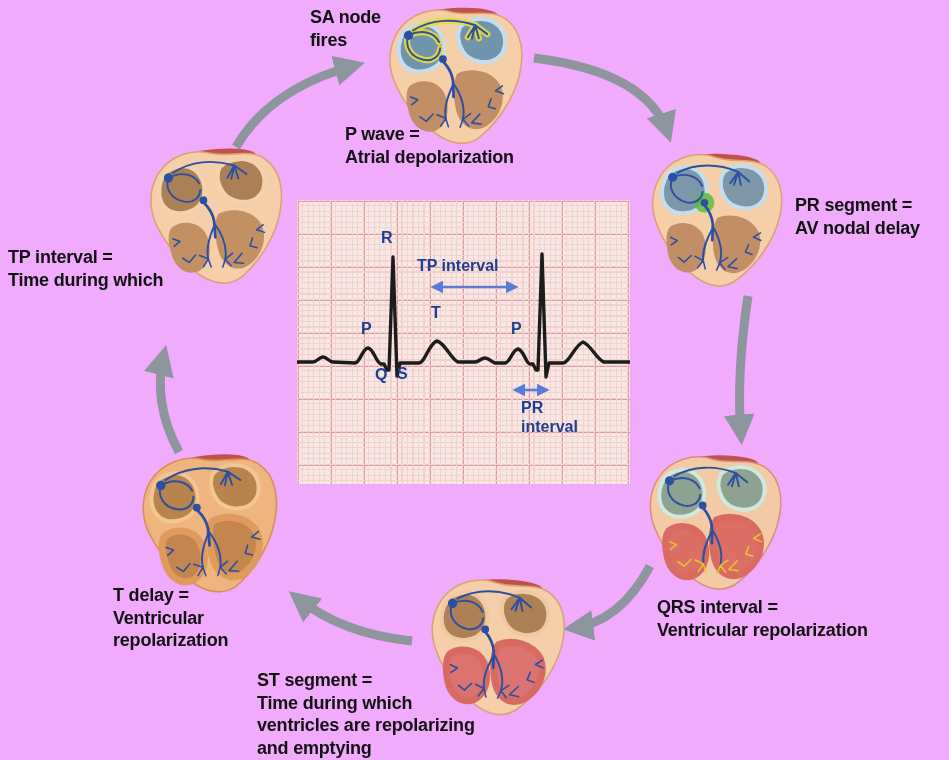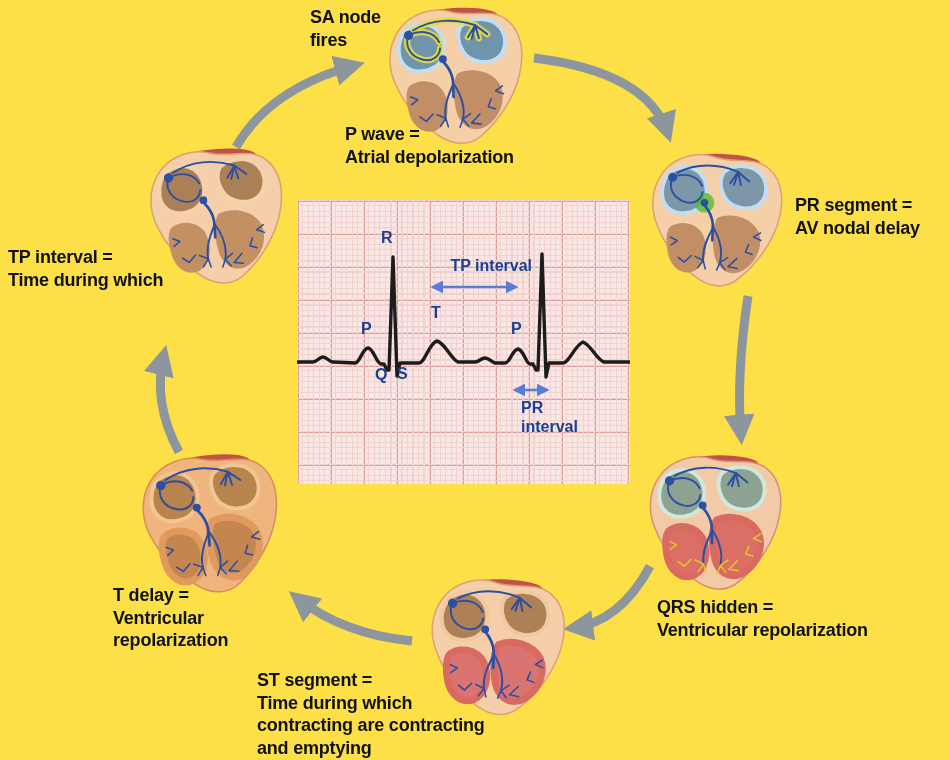--- a/index.html
+++ b/index.html
@@ -1,17 +1,17 @@
 <!DOCTYPE html>
 <html style="--cycle-arrow: #8d969d; --text-color: #111111;"><head>
 <meta charset="utf-8">
 <style>
   html,body{margin:0;padding:0;background:#ffffff;}
   .canvas{
-    position:relative;width:949px;height:760px;background:#fde047;overflow:hidden;
+    position:relative;width:949px;height:760px;background:#f0abfc;overflow:hidden;
     font-family:"Liberation Sans",sans-serif;
   }
   
   .arrows-layer{position:absolute;left:0;top:0;width:949px;height:760px;}
   .cycle-arrow{fill:none;stroke:var(--cycle-arrow,#8d969d);stroke-width:9;}
   .garrow{fill:var(--cycle-arrow,#8d969d);}
   
   .heart{position:absolute;}
   .heart svg{width:100%;height:100%;overflow:visible;}
   
@@ -29,21 +29,21 @@
       repeating-linear-gradient(to bottom, var(--grid-major,#dd9a96) 0 1.6px, transparent 1.6px 33px),
       repeating-linear-gradient(to right,  var(--grid-major,#dd9a96) 0 1.6px, transparent 1.6px 33px);
   }
   .ecg svg.trace-svg{position:absolute;left:0;top:0;width:100%;height:100%;}
   .trace{fill:none;stroke:var(--trace,#1c1c1c);stroke-width:3.4;stroke-linejoin:round;stroke-linecap:round;}
   .ival{stroke:var(--arrow-blue,#5b7cd6);stroke-width:2.6;}
   .barrow{fill:var(--arrow-blue,#5b7cd6);}
   .wl{
     position:absolute;color:var(--label-blue,#1c3f94);font-weight:bold;font-size:16px;line-height:19px;
   }
-  .wl.center{text-align:right;}
+  .wl.center{text-align:left;}
 </style>
 </head>
 <body>
 
 <div class="canvas">
 
   <svg width="0" height="0" style="position:absolute">
     <defs>
       <g id="heart-shape">
         <ellipse cx="106" cy="15" rx="50" ry="11" fill="var(--cap)"></ellipse>
@@ -142,27 +142,27 @@
   </div>
   <div class="lbl" style="left:795px;top:194px">
     <div>PR segment =</div>
     <div>AV nodal delay</div>
   </div>
   <div class="lbl" style="left:345px;top:123px">
     <div>P wave =</div>
     <div>Atrial depolarization</div>
   </div>
   <div class="lbl" style="left:657px;top:596px">
-    <div>QRS hidden =</div>
+    <div>QRS interval =</div>
     <div>Ventricular repolarization</div>
   </div>
   <div class="lbl" style="left:257px;top:669px">
     <div>ST segment =</div>
     <div>Time during which</div>
-    <div>contracting are contracting</div>
+    <div>ventricles are repolarizing</div>
     <div>and emptying</div>
   </div>
   <div class="lbl" style="left:113px;top:584px">
     <div>T delay =</div>
     <div>Ventricular</div>
     <div>repolarization</div>
   </div>
   <div class="lbl" style="left:8px;top:246px">
     <div>TP interval =</div>
     <div>Time during which</div>

